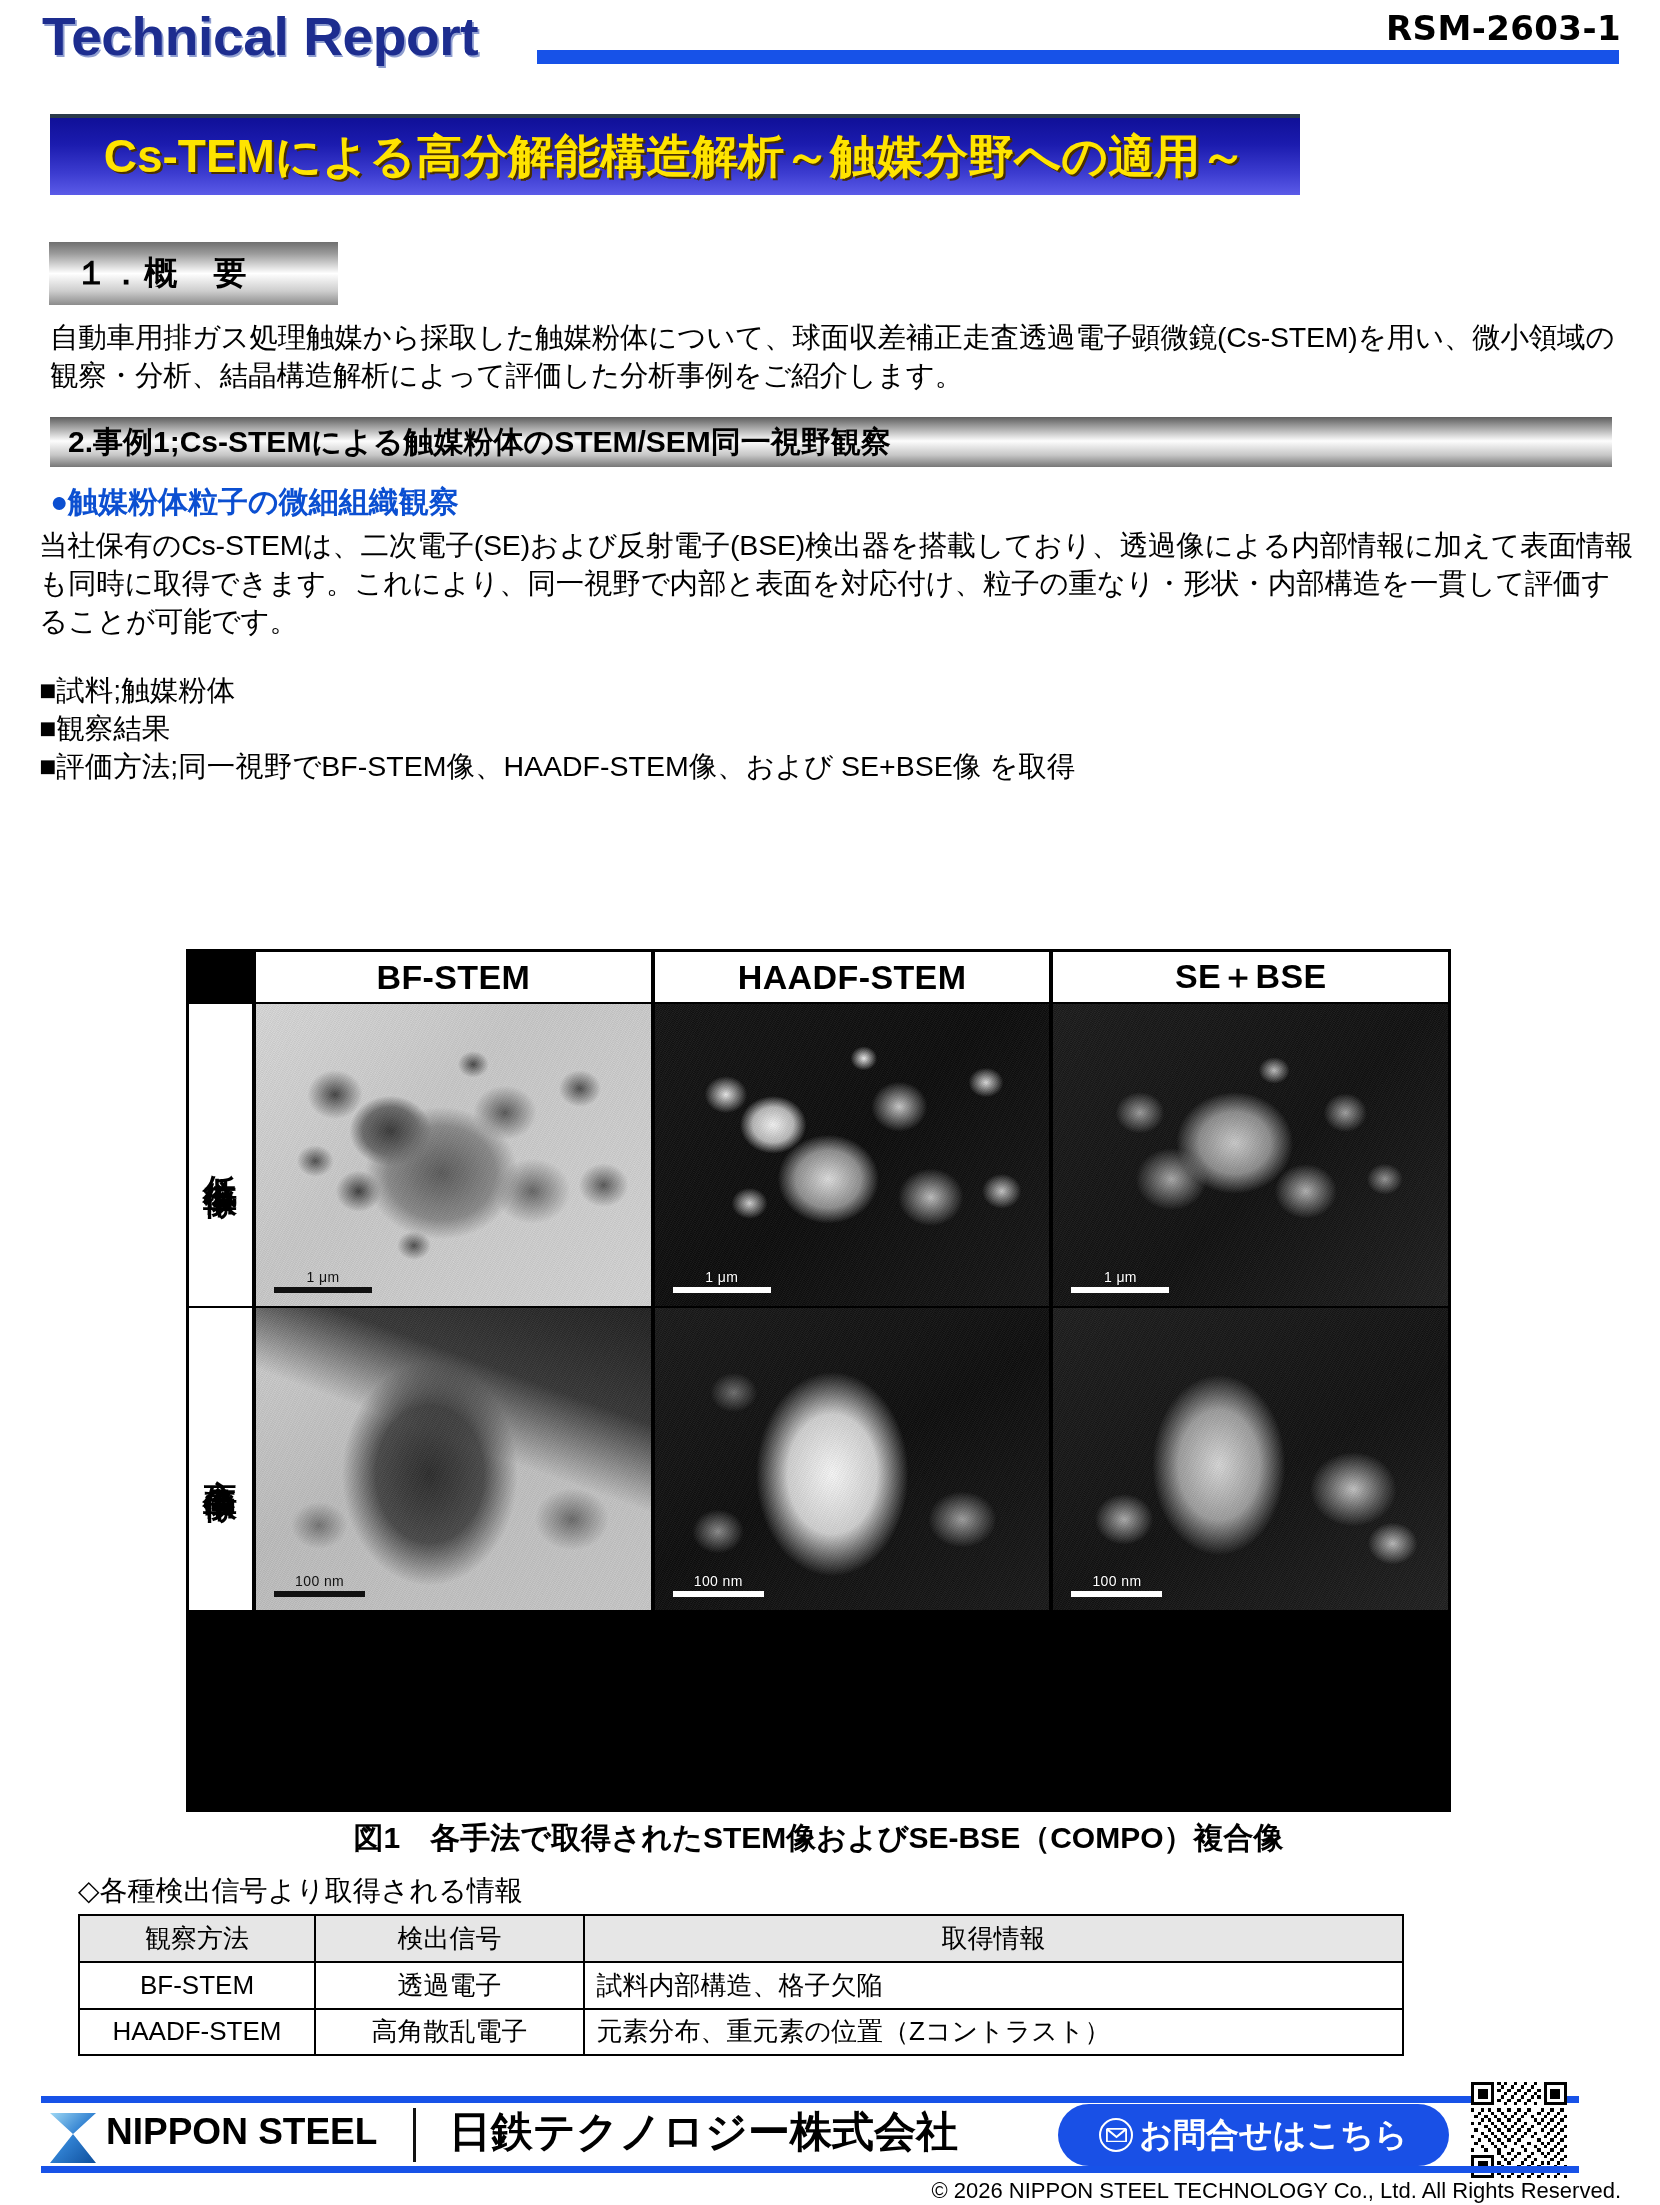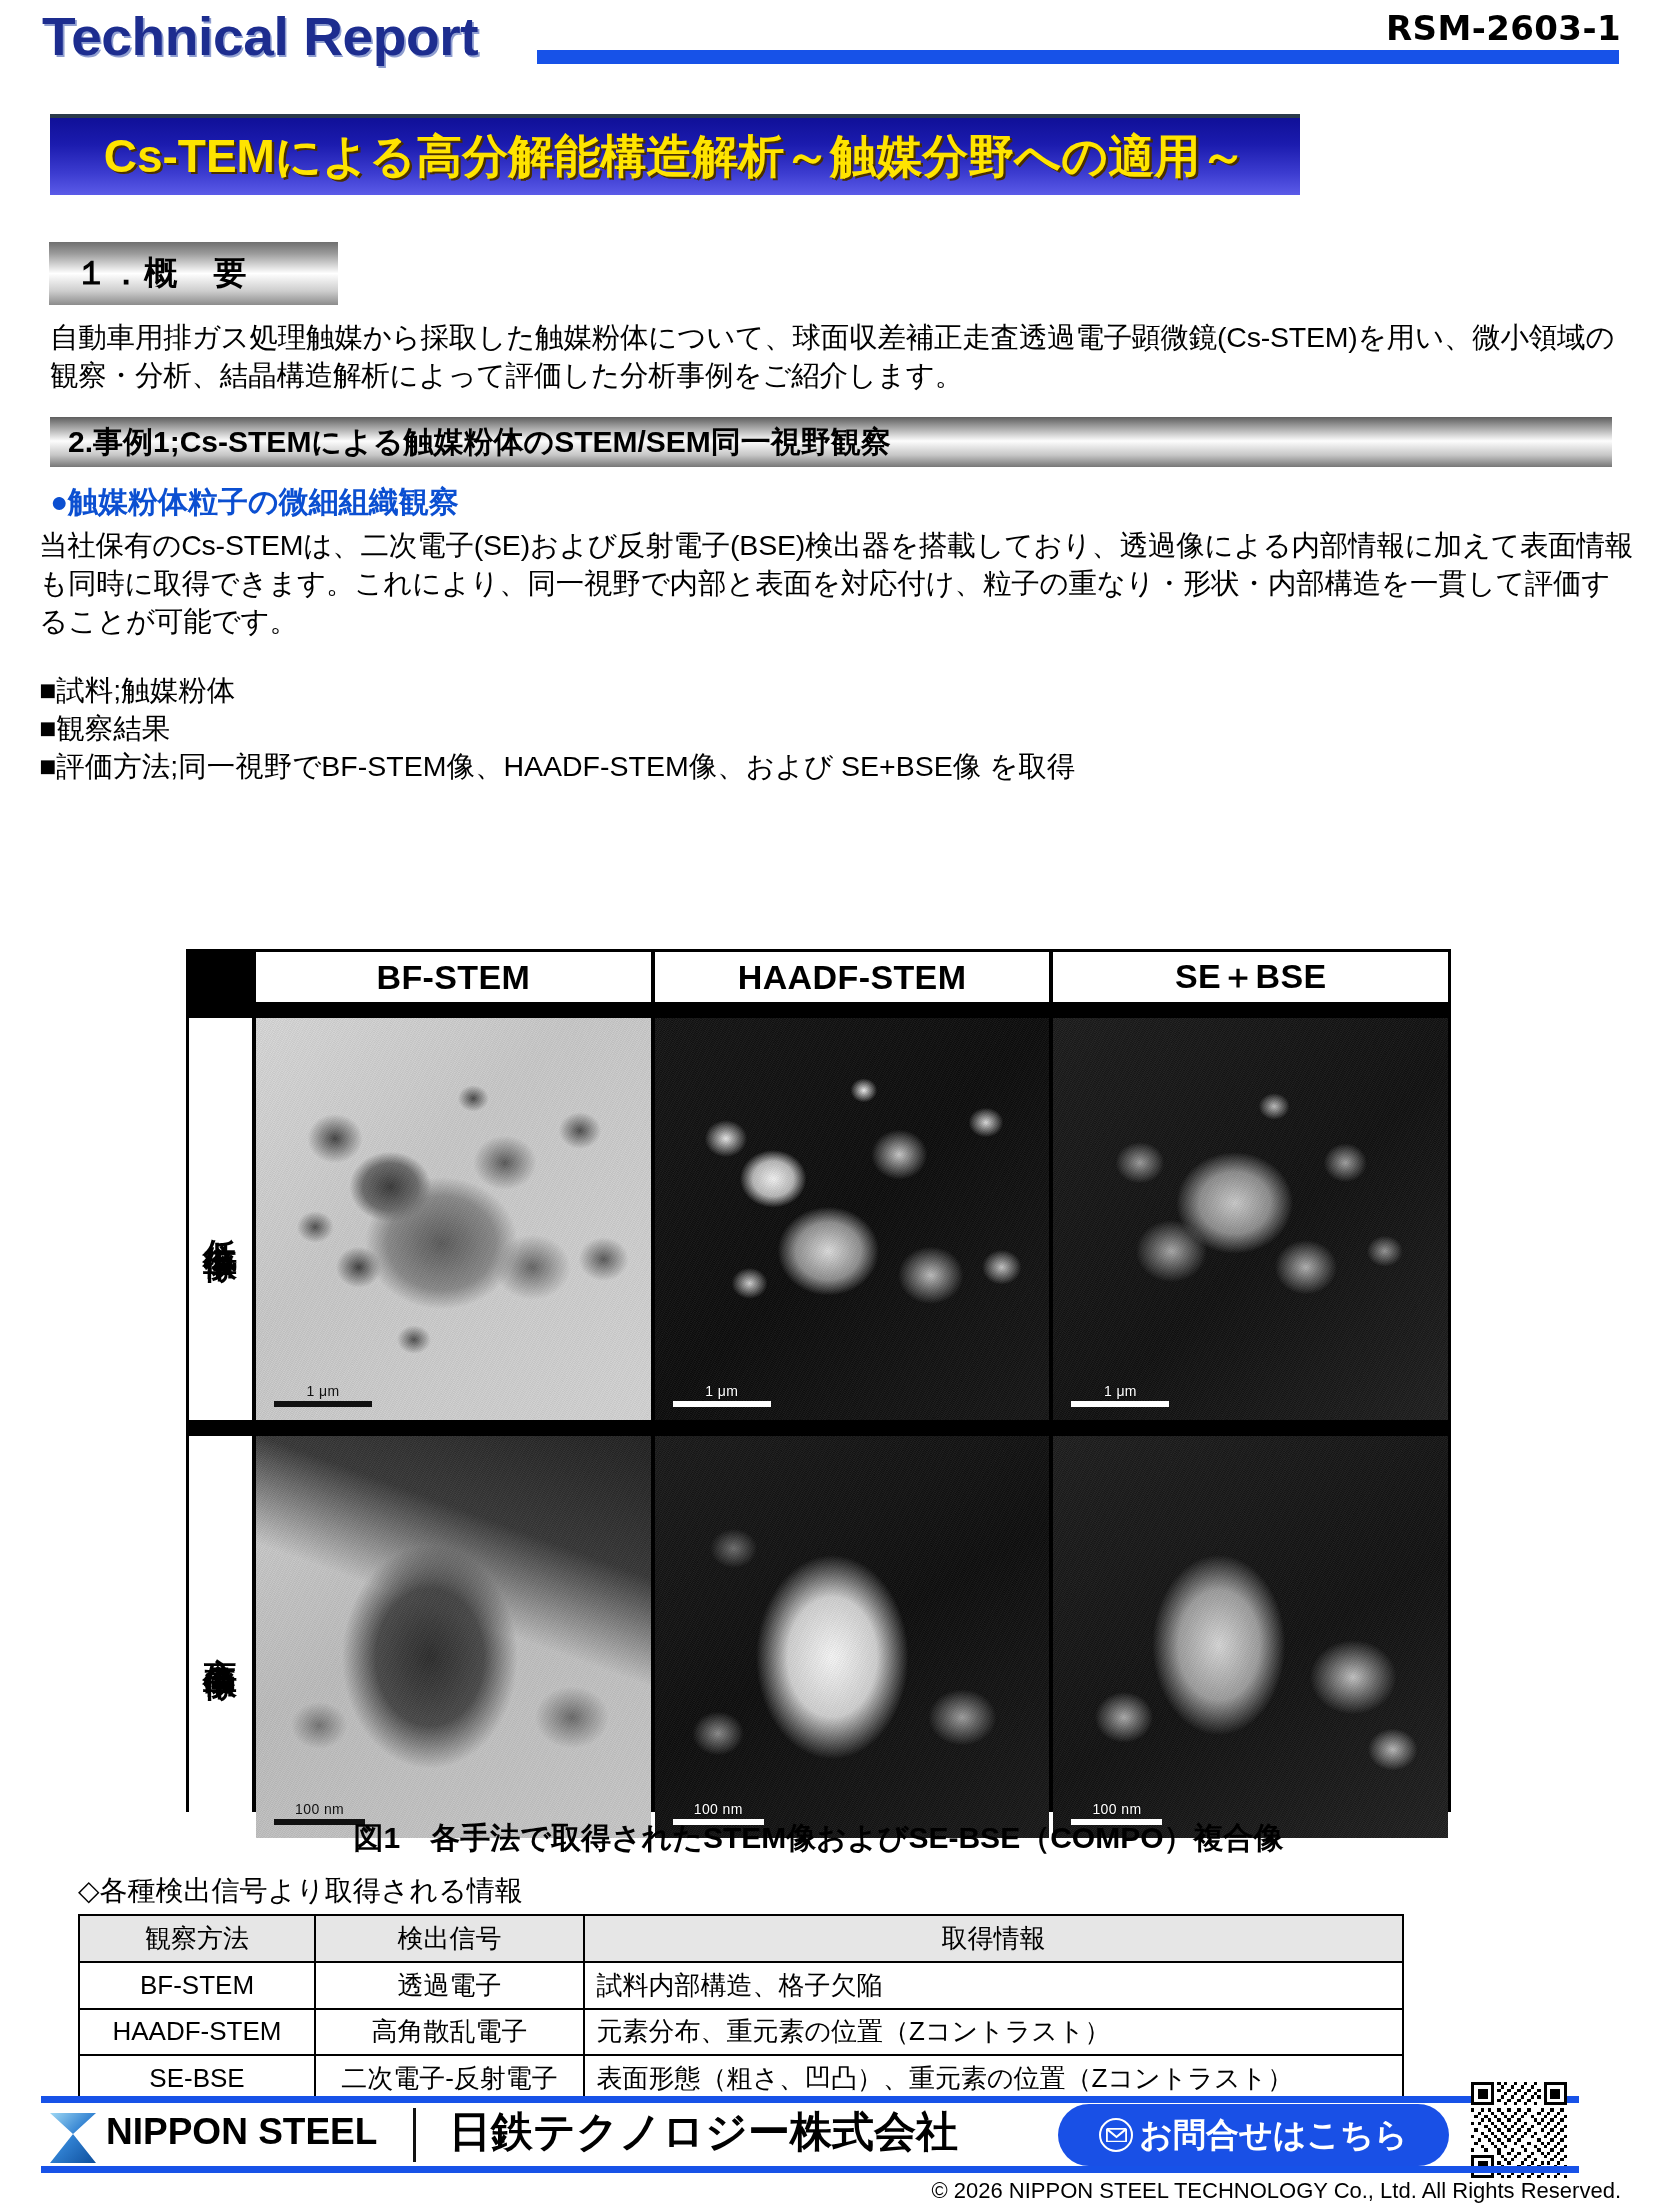--- a/index.html
+++ b/index.html
@@ -91,21 +91,21 @@
     width: 1265px; height: 863px;
     background: #000; border: 3.3px solid #000;
   }
   .fig-hdr-row { display: flex; height: 50px; }
   .fig-corner { width: 63px; background: #000; }
   .fig-colhdr {
     flex: 1; background: #fff; margin-left: 4.1px;
     display: flex; align-items: center; justify-content: center;
     font-size: 34px; font-weight: 700; letter-spacing: 0.4px;
   }
-  .fig-body-row { display: flex; height: 402px; margin-top: 16px; }
+  .fig-body-row { display: flex; height: 302px; margin-top: 2px; }
   .fig-rowlbl {
     width: 63px; background: #fff;
     display: flex; align-items: center; justify-content: center;
   }
   .fig-rowlbl span {
     writing-mode: vertical-rl;
     font-size: 34px; font-weight: 700; letter-spacing: 3.3px;
   }
   .fig-cell { flex: 1; margin-left: 4.1px; position: relative; overflow: hidden; }
 
@@ -349,25 +349,20 @@
     <tbody>
       <tr>
         <td class="c">BF-STEM</td>
         <td class="c">透過電子</td>
         <td class="l">試料内部構造、格子欠陥</td>
       </tr>
       <tr>
         <td class="c">HAADF-STEM</td>
         <td class="c">高角散乱電子</td>
         <td class="l">元素分布、重元素の位置（Zコントラスト）</td>
-      </tr>
-      <tr>
-        <td class="c">SE-BSE</td>
-        <td class="c">二次電子-反射電子</td>
-        <td class="l">表面形態（粗さ、凹凸）、重元素の位置（Zコントラスト）</td>
       </tr>
     </tbody>
   </table>
 
   <div class="foot-rule-top"></div>
   <div class="logo-mark"></div>
   <div class="logo-text">NIPPON STEEL</div>
   <div class="logo-div"></div>
   <div class="logo-jp">日鉄テクノロジー株式会社</div>
 

